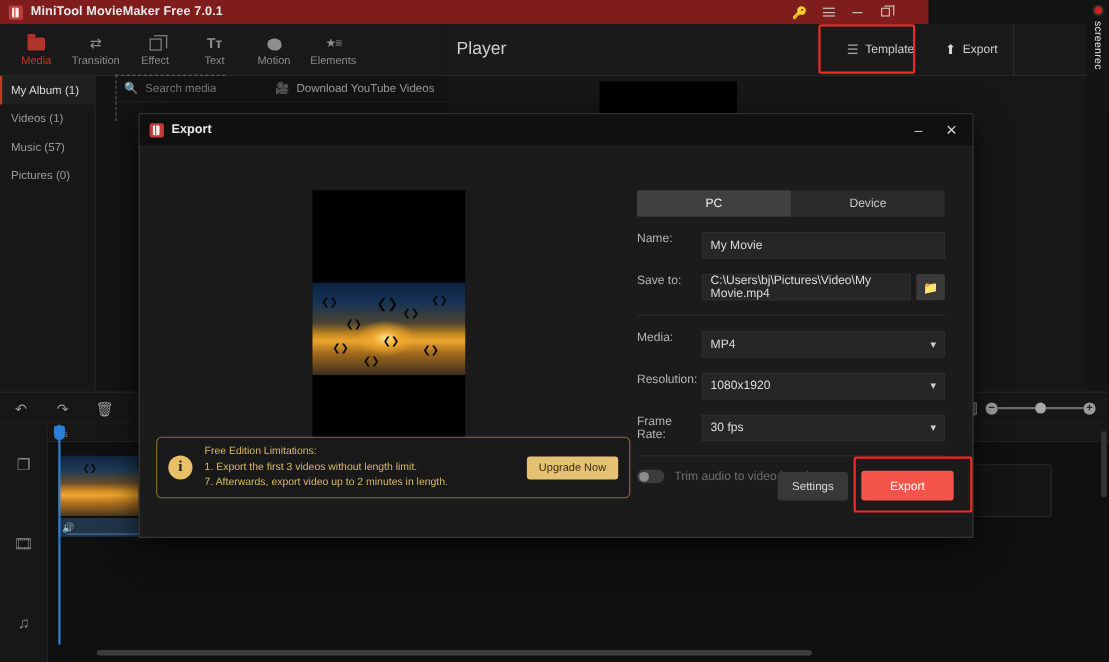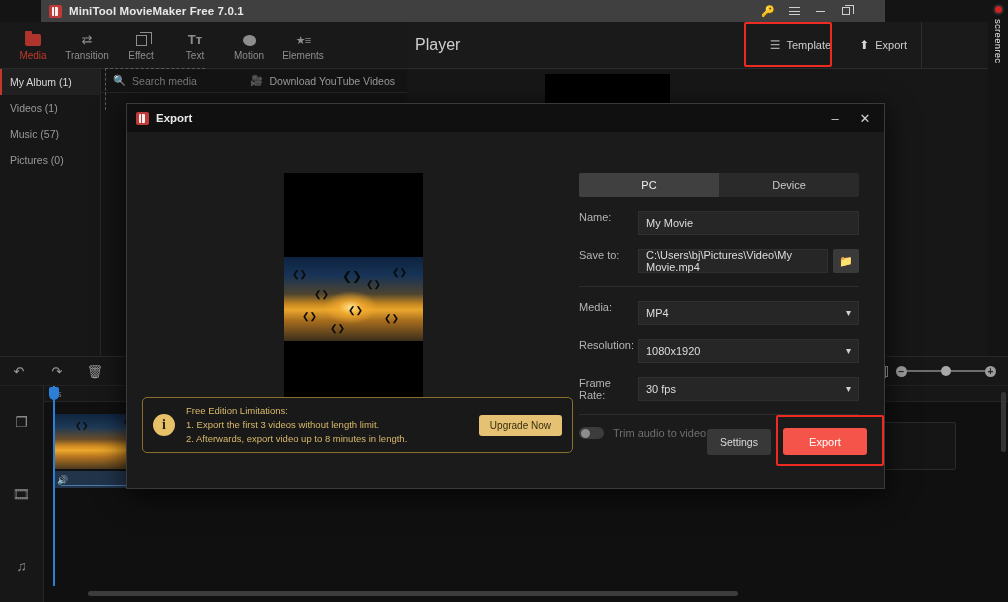--- a/index.html
+++ b/index.html
@@ -13,22 +13,22 @@
     position: relative;
     width: 1008px; height: 602px;
     background: #141414;
     color: #b8b8b8;
     font-size: 11px;
   }
 
   
   .titlebar {
     position: absolute; top:0; left:0; width:844px; height:22px;
-    background:#404040;
-    display:flex; align-items:center;margin-left:41px;
+    background:#7f1d1d;
+    display:flex; align-items:center;
   }
   .app-logo {
     width:13px; height:13px; margin-left:8px; margin-right:7px;
     background:#c03a3a; border-radius:2px;
     position:relative; flex:none;
   }
   .app-logo::after{
     content:""; position:absolute; left:3px; top:2px;
     width:6px; height:9px; background:#f2f2f2; border-radius:1px;
   }
@@ -93,21 +93,21 @@
   .ic-template { font-size:12px; color:#a6a6a6; }
   .ic-upload { font-size:12px; color:#d6d6d6; }
   .ph-divider { width:1px; height:47px; background:#2e2e2e; }
   .hl-export-top {
     position:absolute; left:744px; top:22px; width:88px; height:45px;
     border:2px solid #ee2b22; border-radius:2px; pointer-events:none;
   }
 
   
   .lib-side {
-    position:absolute; top:69px; left:0; width:101px; height:287px;
+    position:absolute; top:69px; left:0; width:87px; height:287px;
     background:#171717; border-right:1px solid #262626;
   }
   .lib-item {
     height:26px; display:flex; align-items:center; padding-left:10px;
     color:#9a9a9a; font-size:10.5px; position:relative;
   }
   .lib-item.active { color:#d8d8d8; background:#202020; }
   .lib-item.active::before{
     content:""; position:absolute; left:0; top:0; width:2px; height:26px; background:#c0392b;
   }
@@ -543,21 +543,21 @@
         <span>Size:  20 M</span>
       </div>
     </div>
 
     <div class="dlg-foot">
       <div class="limits">
         <span class="info-i">i</span>
         <div class="lim-txt">
           <div>Free Edition Limitations:</div>
           <div>1. Export the first 3 videos without length limit.</div>
-          <div>2. Afterwards, export video up to 8 minutes in length.</div>
+          <div>7. Afterwards, export video up to 2 minutes in length.</div>
         </div>
         <span class="upg">Upgrade Now</span>
       </div>
 
       <div class="btnrow">
         <span class="btn-settings">Settings</span>
         <span class="btn-export">Export</span>
       </div>
       <div class="hl-export-dlg"></div>
     </div>

